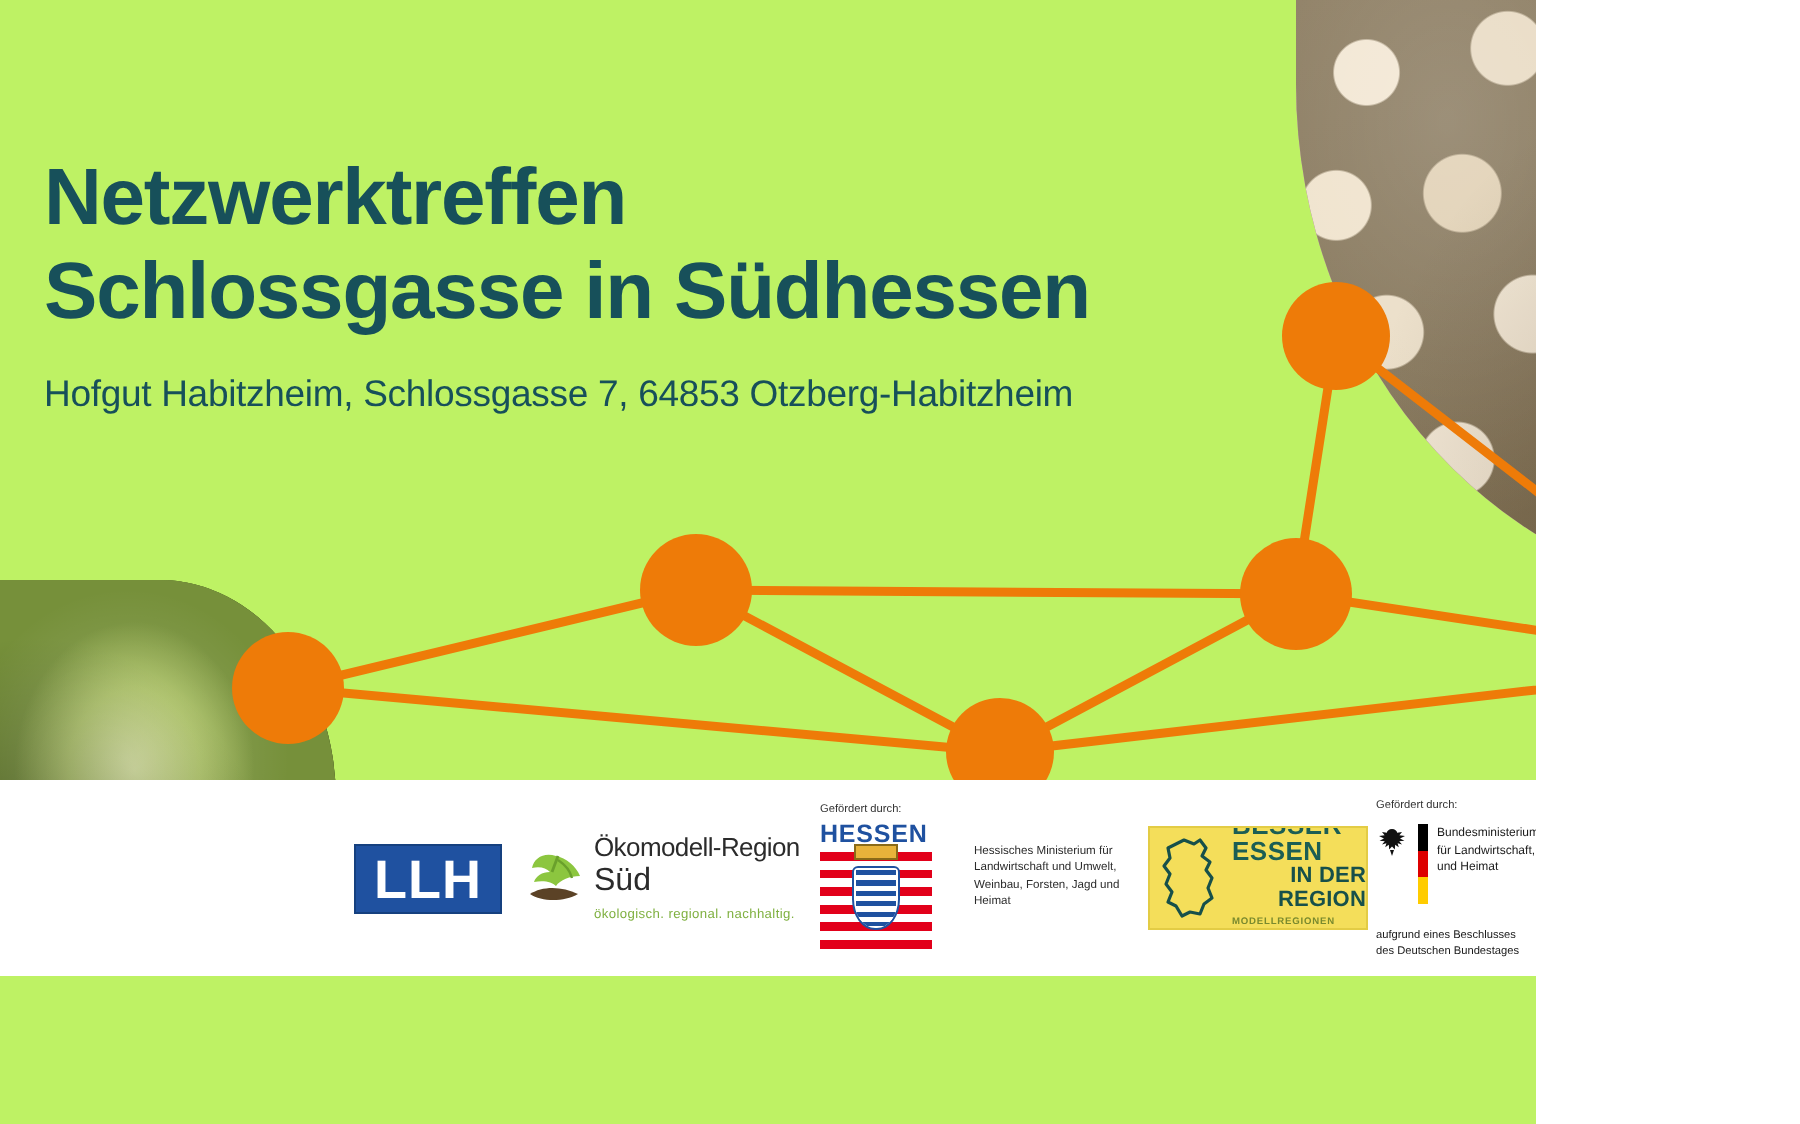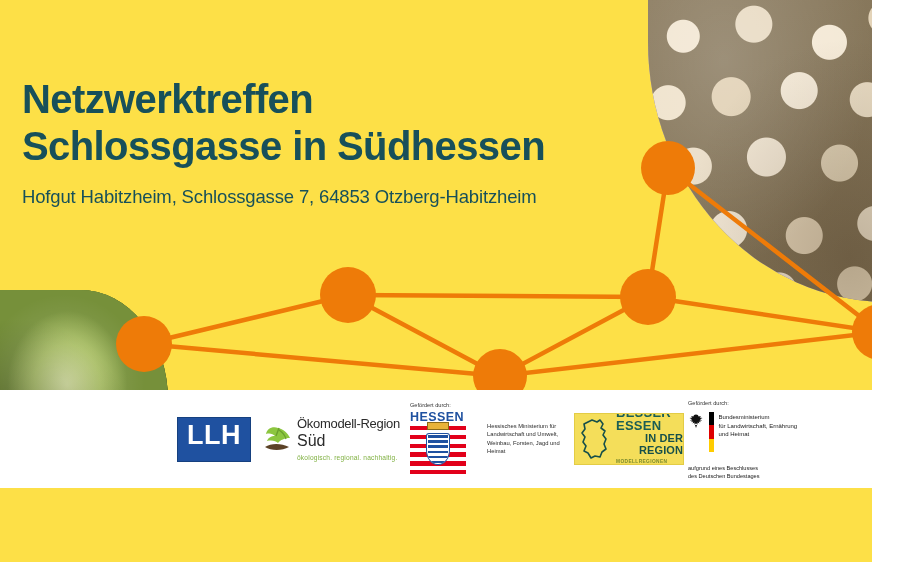--- a/index.html
+++ b/index.html
@@ -7,23 +7,23 @@
     margin: 0;
     padding: 0;
     background: #ffffff;
   }
   body {
     font-family: "Liberation Sans", sans-serif;
   }
 
   .poster {
     position: relative;
-    width: 872px;
+    width: 768px;
     height: 562px;
-    background: #fde047;
+    background: #bef264;
     overflow: hidden;
   }
 
   
   .photo-chickpeas {
     position: absolute;
     left: 648px;
     top: 0;
     width: 252px;
     height: 302px;
@@ -190,21 +190,21 @@
     width: 96px;
     display: flex;
     justify-content: center;
   }
   .llh-box {
     background: #1F51A0;
     color: #ffffff;
     font-size: 27px;
     font-weight: bold;
     letter-spacing: 0.5px;
-    padding: 4px 9px 12px 9px;
+    padding: 4px 9px 2px 9px;
     line-height: 1;
     border: 1.5px solid #15407f;
   }
 
   
   .logo-oekomodell {
     width: 148px;
     display: flex;
     align-items: center;
     gap: 1px;

